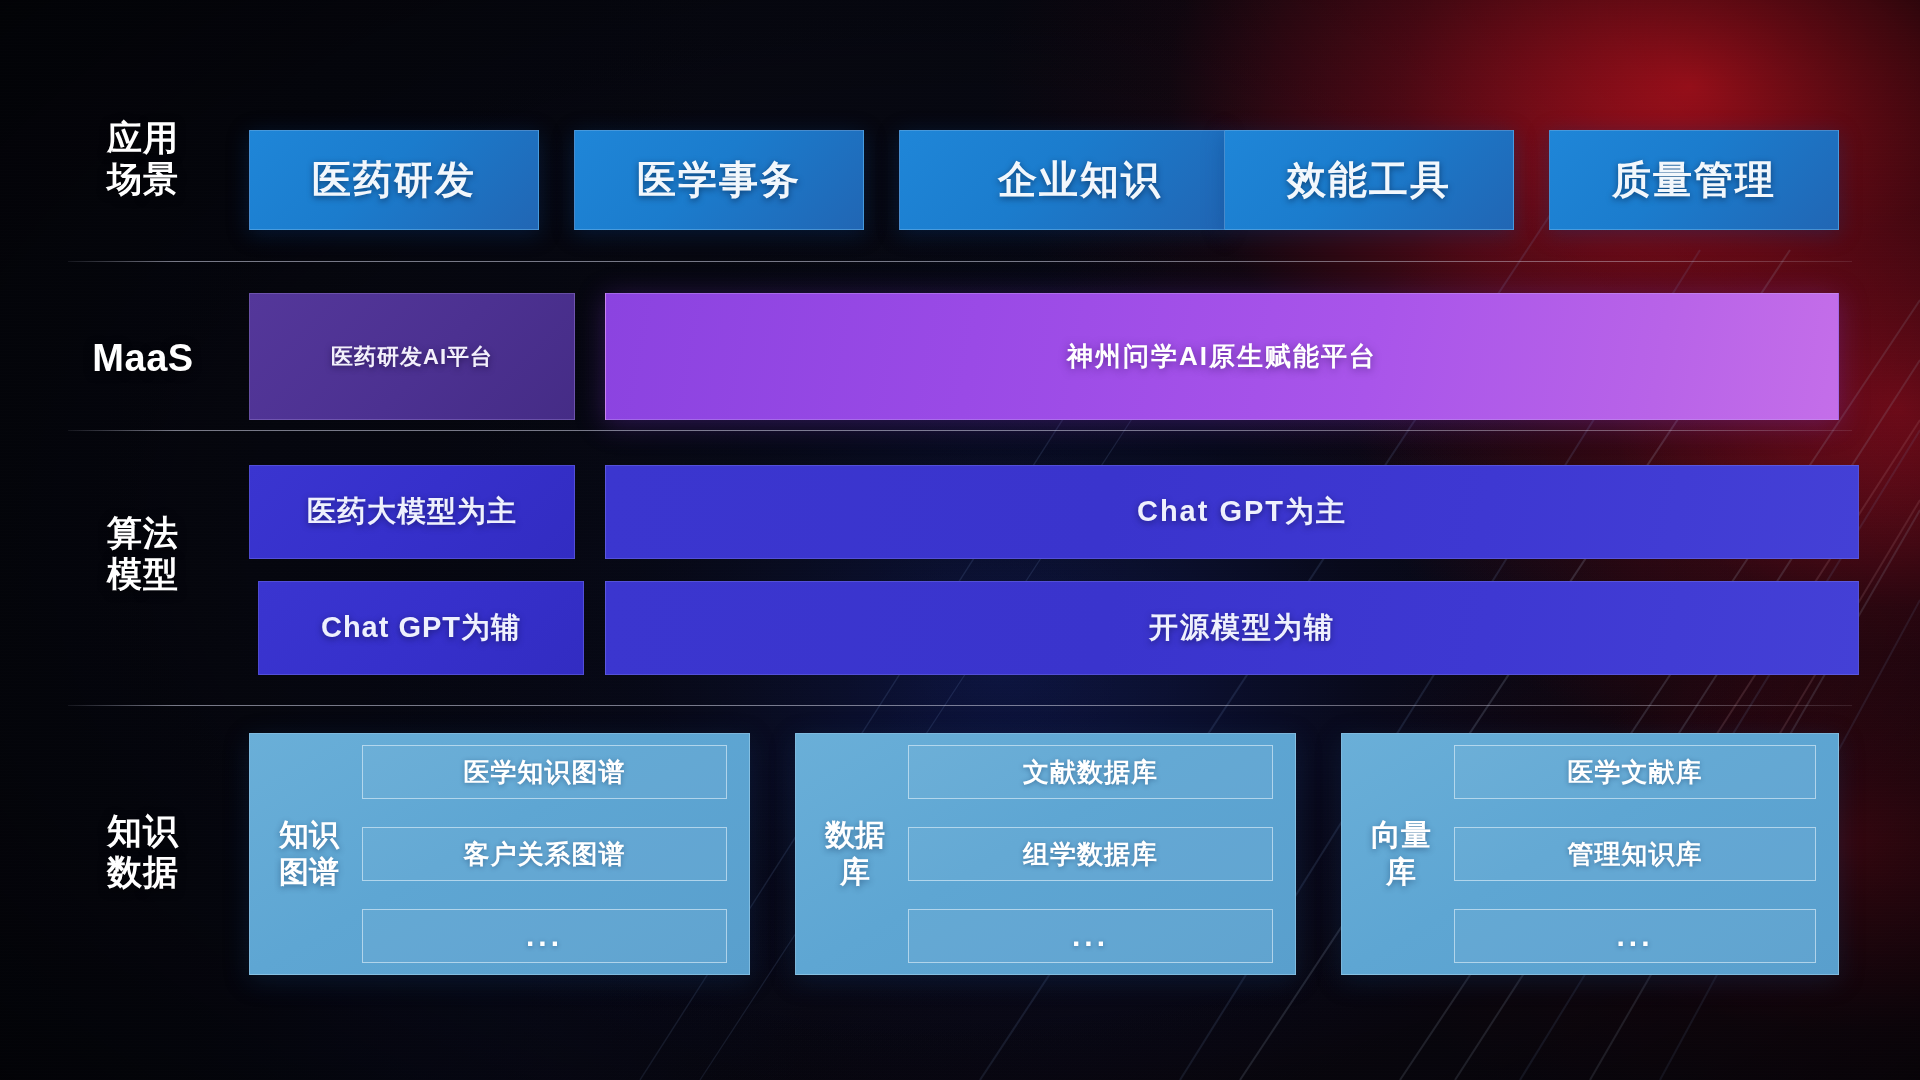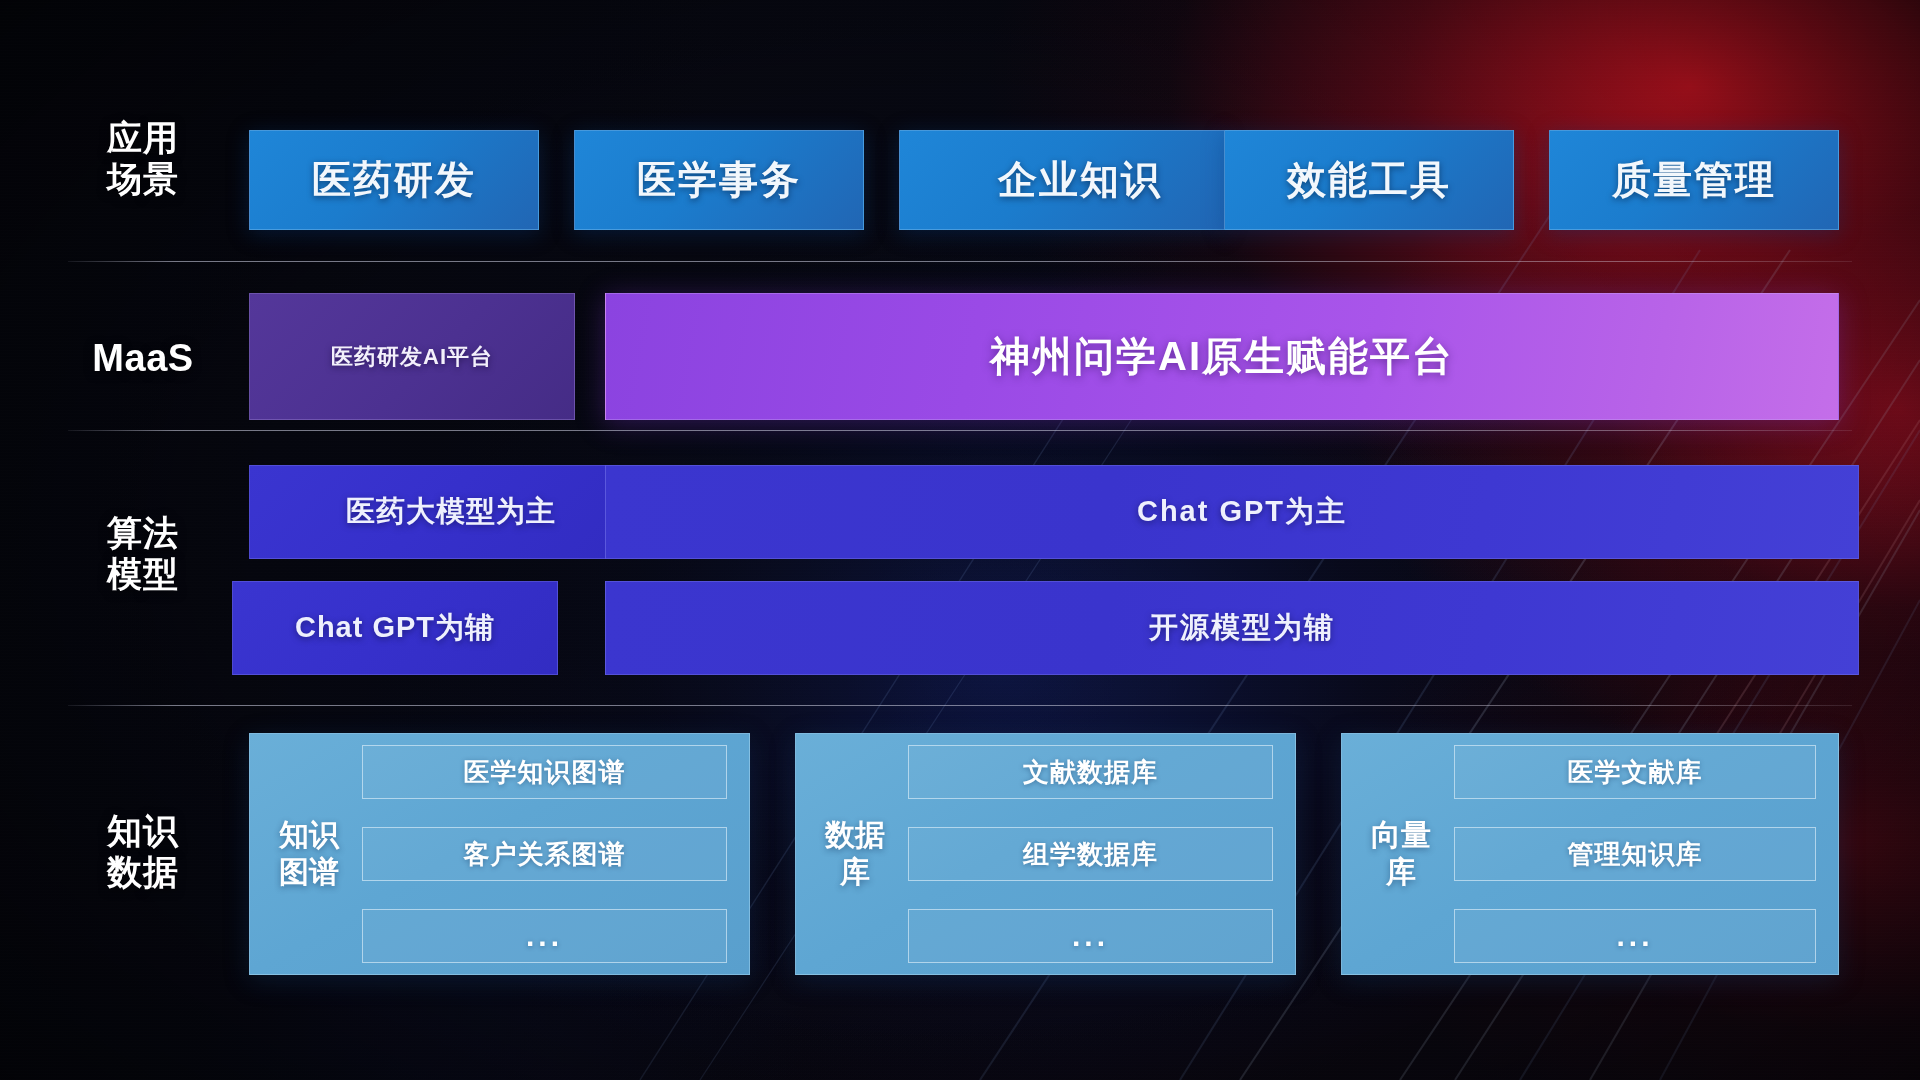--- a/index.html
+++ b/index.html
@@ -108,21 +108,21 @@
     font-size: 22px; font-weight: bold; letter-spacing: 1px;
     text-shadow: 0 2px 6px rgba(20,5,50,0.55);
   }
   .maas-right {
     position: absolute;
     height: 125px;
     background: linear-gradient(100deg, #8b43e0 0%, #9a4ae6 30%, #a955ea 62%, #b863e8 85%, #c46ee9 100%);
     border: 1px solid rgba(205,175,245,0.35);
     display: flex; align-items: center; justify-content: center;
     color: #ffffff;
-    font-size: 40px; font-weight: bold; letter-spacing: 2px;
+    font-size: 26px; font-weight: bold; letter-spacing: 2px;
     text-shadow: 0 2px 8px rgba(40,10,80,0.5);
     box-shadow: 0 4px 26px rgba(120,50,200,0.35);
   }
 
   
   .algo-left {
     position: absolute;
     height: 92px;
     background: linear-gradient(135deg, #3a35d0 0%, #3630cb 50%, #322cc2 100%);
     border: 1px solid rgba(150,150,240,0.28);
@@ -266,28 +266,28 @@
       <span>神州问学AI原生赋能平台</span>
     </div>
 
     <div class="divider" style="top:430px"></div>
 
     <div class="rowlabel" style="top:512px">
       <div>算法</div>
       <div>模型</div>
     </div>
 
-    <div class="algo-left" style="left:249px; top:465px; width:324px;padding-left:39px;">
+    <div class="algo-left" style="left:249px; top:465px; width:324px;">
       <span>医药大模型为主</span>
     </div>
     <div class="algo-right" style="left:605px; top:465px; width:1232px;">
       <span>Chat GPT为主</span>
     </div>
 
-    <div class="algo-left" style="left:232px; top:581px; width:324px;">
+    <div class="algo-left" style="left:258px; top:581px; width:324px;">
       <span>Chat GPT为辅</span>
     </div>
     <div class="algo-right" style="left:605px; top:581px; width:1232px;">
       <span>开源模型为辅</span>
     </div>
 
     <div class="divider" style="top:705px"></div>
 
     <div class="rowlabel" style="top:810px">
       <div>知识</div>

